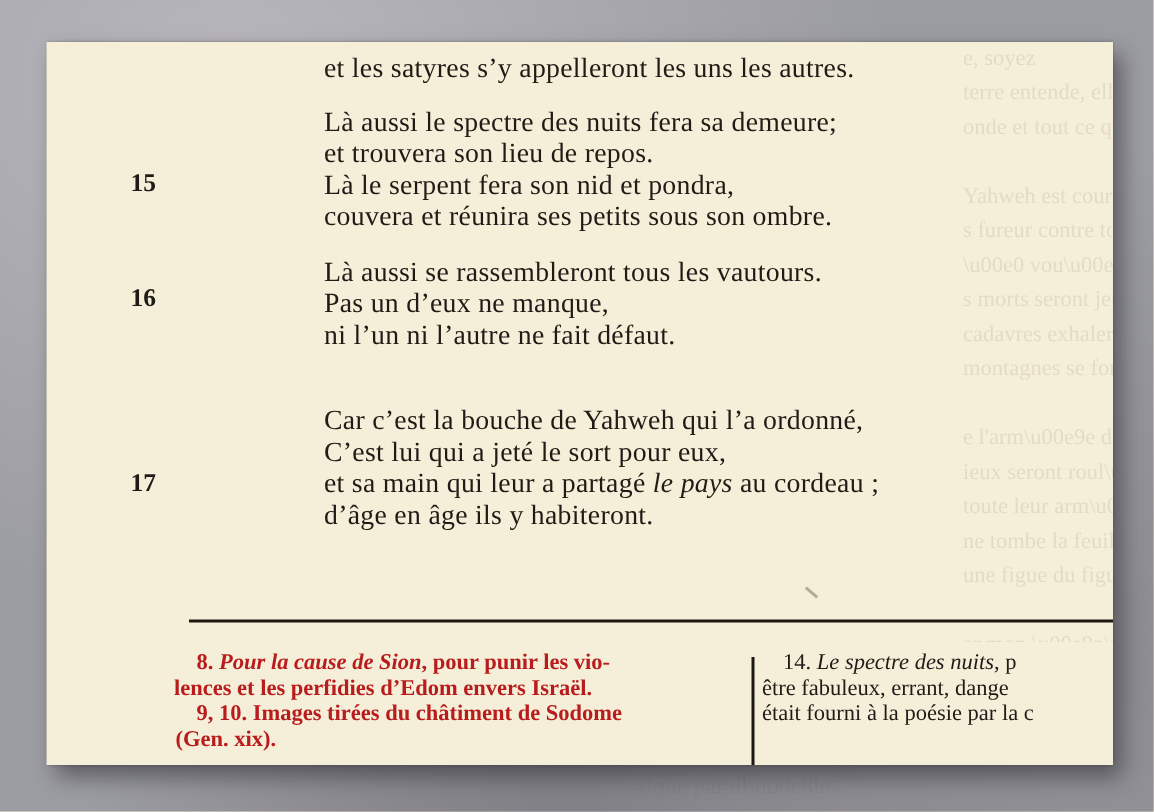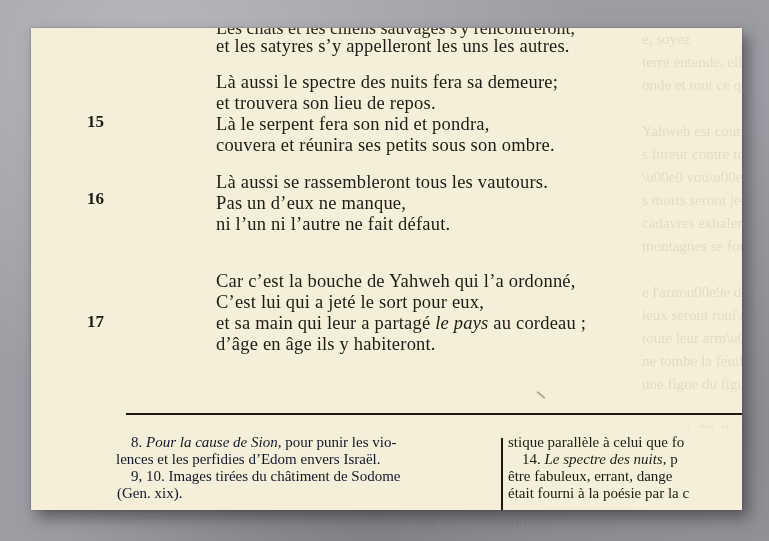--- a/index.html
+++ b/index.html
@@ -38,21 +38,21 @@
     letter-spacing: 0.2px;
   }
   .verse-num {
     position: absolute; left: 56px; font-size: 17px; font-weight: bold; color: #1f1b16;
   }
   .rule {
     position: absolute; left: 95px; top: 385px; width: 620px; height: 2px; background: #1b1814;
   }
   .notes-left {
     position: absolute; left: 86px; top: 406px; width: 382px;
-    font-size: 15px; line-height: 17px; color: #0f172a;
+    font-size: 15px; line-height: 17px; color: #b91c1c; font-weight: bold;
   }
   .notes-left .ind { padding-left: 14px; }
   .col-div {
     position: absolute; left: 470px; top: 410px; width: 1.5px; height: 72px; background: #1b1814;
   }
   .notes-right {
     position: absolute; left: 477px; top: 406px; width: 240px;
     font-size: 15px; line-height: 17px; color: #1f1b16; white-space: nowrap;
   }
   .notes-right .ind { padding-left: 14px; }
@@ -83,21 +83,20 @@
     <div>&nbsp;</div>
     <div>e l'arm\u00e9e des cieux sera</div>
     <div>ieux seront roul\u00e9s</div>
     <div>toute leur arm\u00e9e tombe</div>
     <div>ne tombe la feuille de</div>
     <div>une figue du figuier</div>
     <div>&nbsp;</div>
     <div>ar mon \u00e9p\u00e9e s'est enivr\u00e9e</div>
   </div>
 
-  <div class="cutline">Les chats et les chiens sauvages s'y rencontreront,</div>
 
   <div class="stanza" style="top:8px;">
     <div class="line">et les satyres s’y appelleront les uns les autres.</div>
   </div>
 
   <div class="stanza" style="top:44px;">
     <div class="line">Là aussi le spectre des nuits fera sa demeure;</div>
     <div class="line">et trouvera son lieu de repos.</div>
     <div class="line">Là le serpent fera son nid et pondra,</div>
     <div class="line">couvera et réunira ses petits sous son ombre.</div>
@@ -126,19 +125,18 @@
   <div class="notes-left">
     <div class="ind"><span>8.</span> <i>Pour la cause de Sion</i><span>, pour punir les vio-</span></div>
     <div style="margin-left:-1px;">lences et les perfidies d’Edom envers Israël.</div>
     <div class="ind"><span>9, 10.</span><span> Images tirées du châtiment de Sodome</span></div>
     <div>(Gen. xix).</div>
   </div>
 
   <div class="col-div"></div>
 
   <div class="notes-right">
-    <div>stique parallèle à celui que fo</div>
     <div class="ind"><span>14.</span> <i>Le spectre des nuits</i><span>, p</span></div>
     <div>être fabuleux, errant, dange</div>
     <div>était fourni à la poésie par la c</div>
   </div>
 
 </div>
 
 </body></html>

